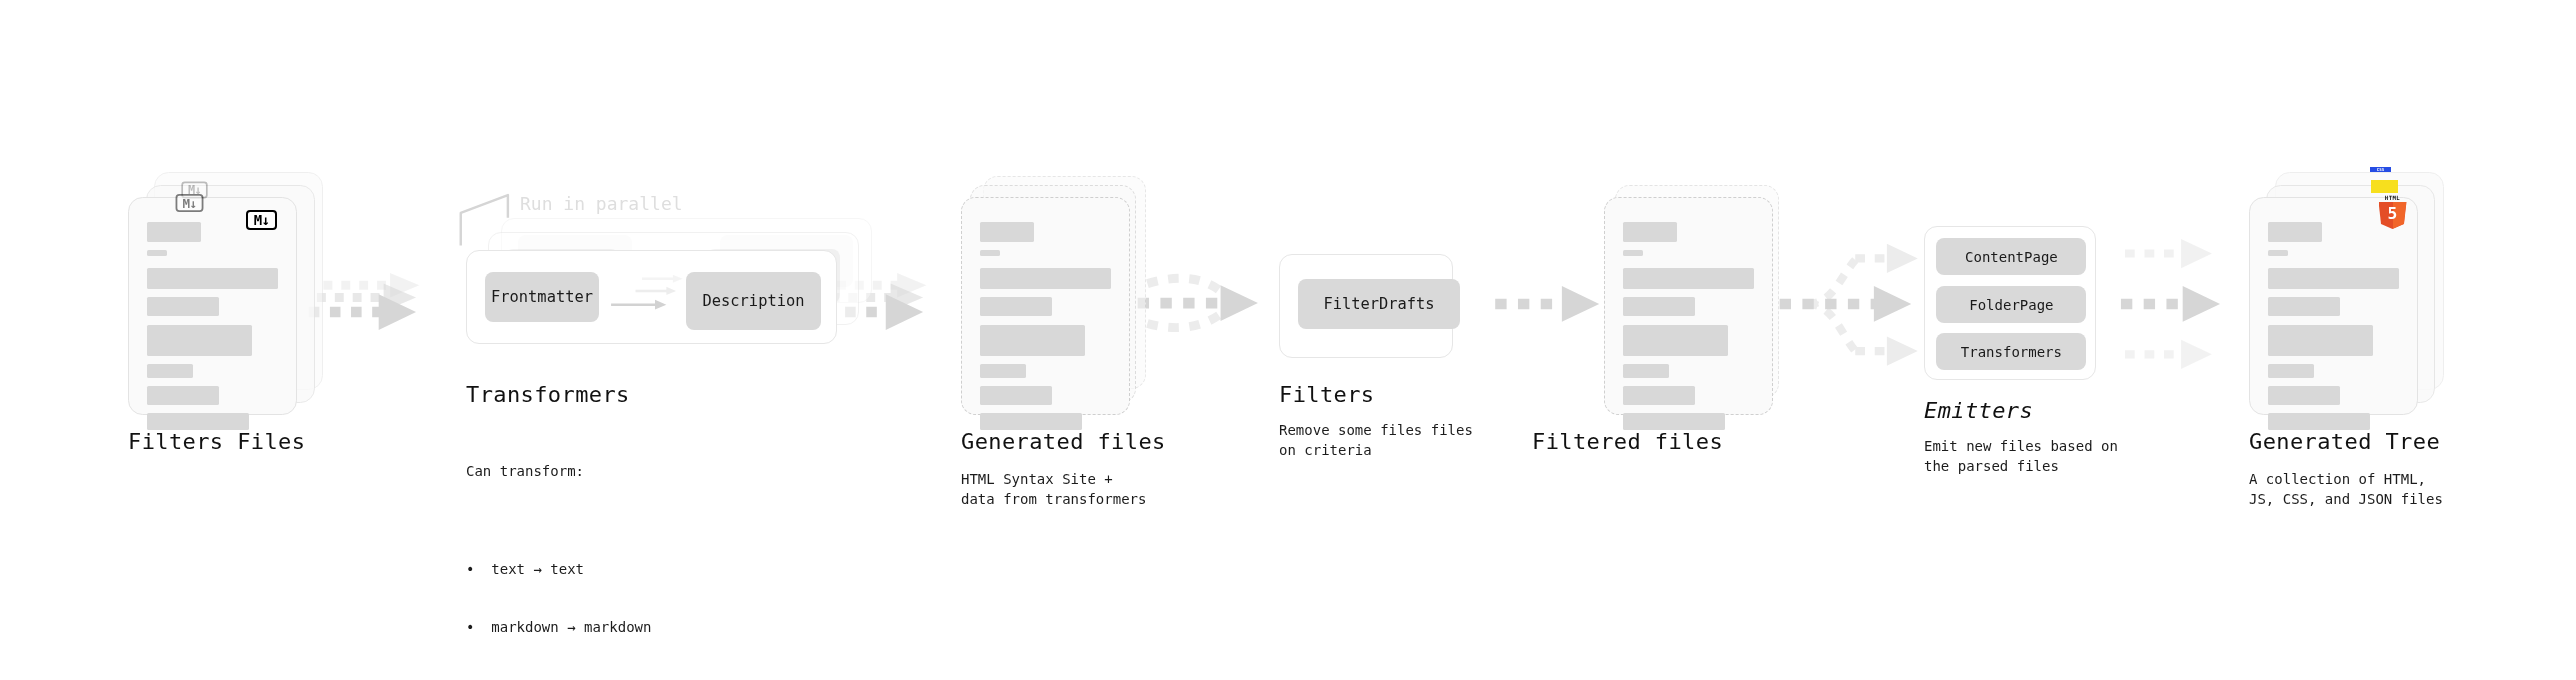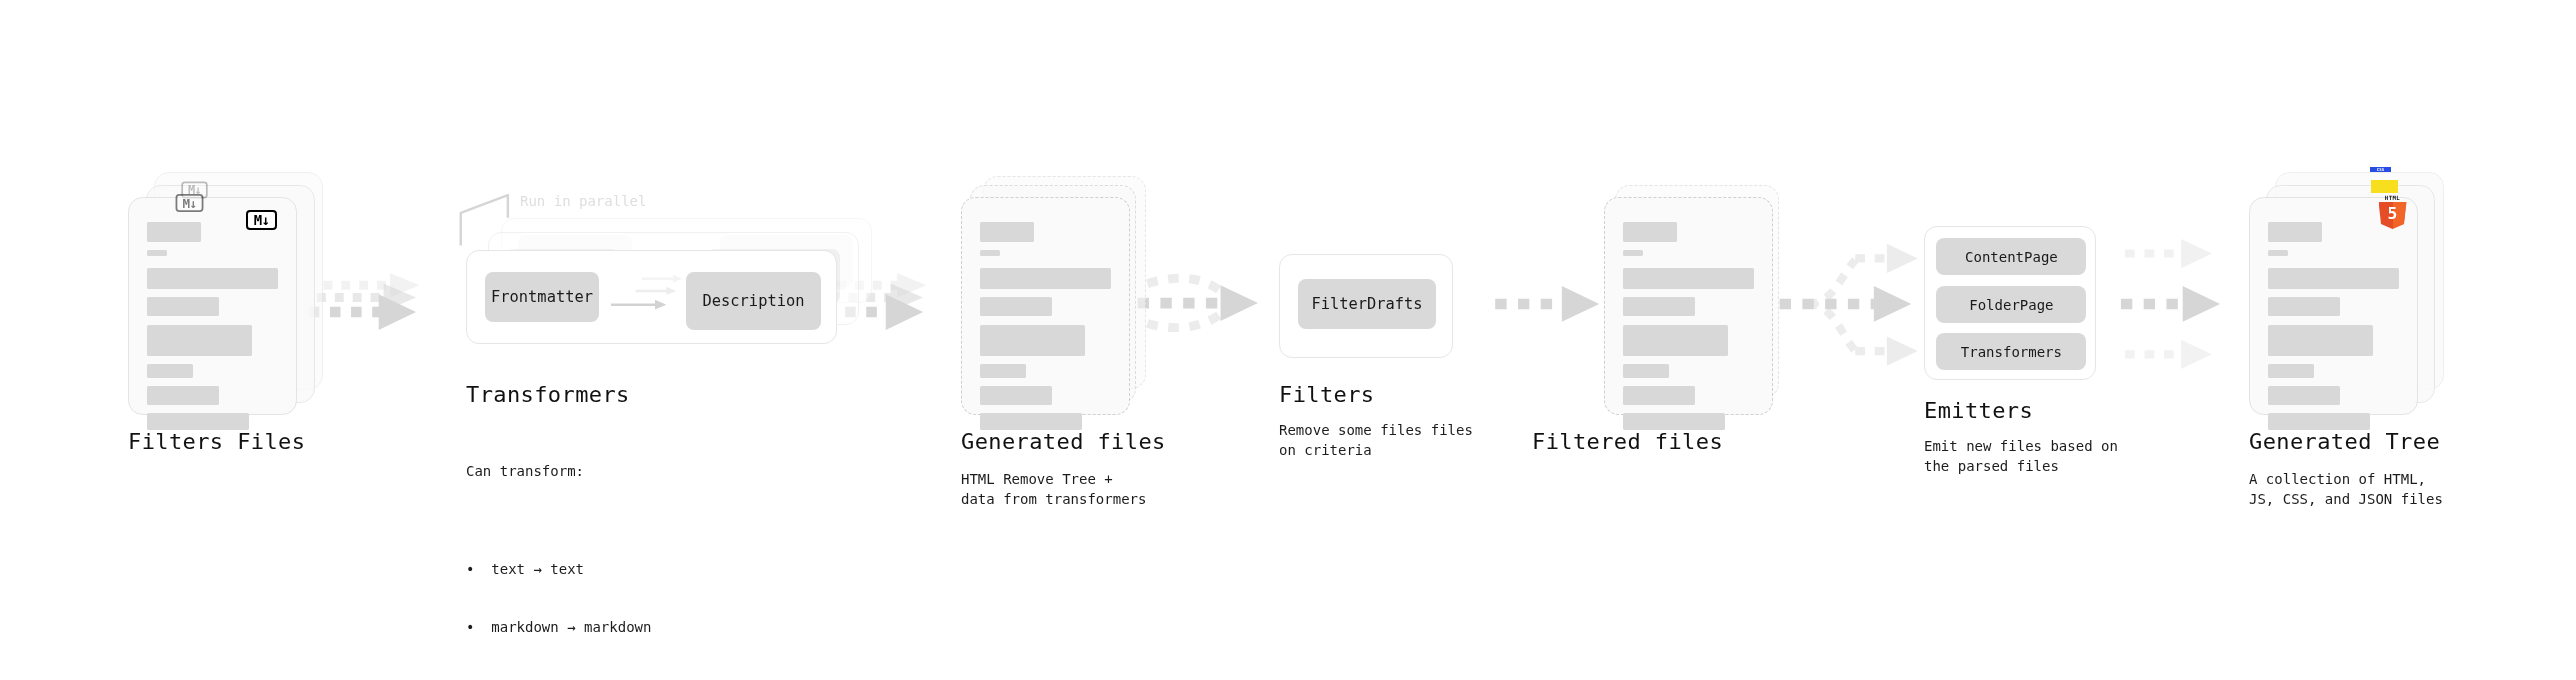--- a/index.html
+++ b/index.html
@@ -108,21 +108,21 @@
     line-height: 19.5px;
     color: #1c1c1c;
     white-space: pre;
   }
   .sub ul { list-style: none; }
   .sub li::before { content: "\2022   "; }
 
   
   .parallel-label {
     position: absolute;
-    font-size: 14px;
+    font-size: 18px;
     color: #dedede;
     white-space: nowrap;
   }
   svg.layer { position: absolute; left:0; top:0; overflow: visible; }
 </style>
 </head>
 <body>
 
 <div id="stage">
 
@@ -288,27 +288,27 @@
         <div class="bar" style="width:100%;height:21px;"></div>
         <div class="bar" style="width:55%;height:19.5px;"></div>
         <div class="bar" style="width:80%;height:31px;"></div>
         <div class="bar" style="width:35%;height:14px;"></div>
         <div class="bar" style="width:55%;height:19.5px;"></div>
         <div class="bar" style="width:78%;height:16.3px;"></div>
       </div>
     </div>
 
     <div class="title" style="left:961px; top:429px;">Generated files</div>
-    <div class="sub" style="left:961px; top:470px;">HTML Remove Tree +
+    <div class="sub" style="left:961px; top:470px;">HTML Syntax Site +
 data from transformers</div>
   </div>
 
   <div class="node">
     <div class="box" style="left:1279px; top:254px; width:174px; height:104px;">
-      <div class="chip" style="left:18px; top:24.4px; width:138px; height:50px;">FilterDrafts</div>
+      <div class="chip" style="left:18px; top:24.4px; width:162px; height:50px;">FilterDrafts</div>
     </div>
 
     <div class="title" style="left:1279px; top:382px;">Filters</div>
     <div class="sub" style="left:1279px; top:421px;">Remove some files files
 on criteria</div>
   </div>
 
   <div class="node">
     <div class="filecard dashed" style="left:1615px; top:185px; width:164px; height:213px; opacity:.55;"></div>
 
@@ -328,21 +328,21 @@
     <div class="title" style="left:1532px; top:429px;">Filtered files</div>
   </div>
 
   <div class="node">
     <div class="box" style="left:1924px; top:226px; width:172px; height:154px;">
       <div class="chip" style="left:11.4px; top:11.4px; width:150px; height:37px; font-size:14px;">ContentPage</div>
       <div class="chip" style="left:11.4px; top:59px; width:150px; height:37px; font-size:14px;">FolderPage</div>
       <div class="chip" style="left:11.4px; top:106px; width:150px; height:37px; font-size:14px;">Transformers</div>
     </div>
 
-    <div class="title" style="left:1924px; top:398px;">Emitters</div>
+    <div class="title" style="left:1924px; top:398px;font-style:italic;">Emitters</div>
     <div class="sub" style="left:1924px; top:437px;">Emit new files based on
 the parsed files</div>
   </div>
 
   <div class="node">
     <div class="filecard" style="left:2275px; top:172px; opacity:.6;"></div>
     <div class="filecard" style="left:2266px; top:185px; opacity:.85;"></div>
 
     <div class="filecard" style="left:2249px; top:197px;">
       <div class="lines">

